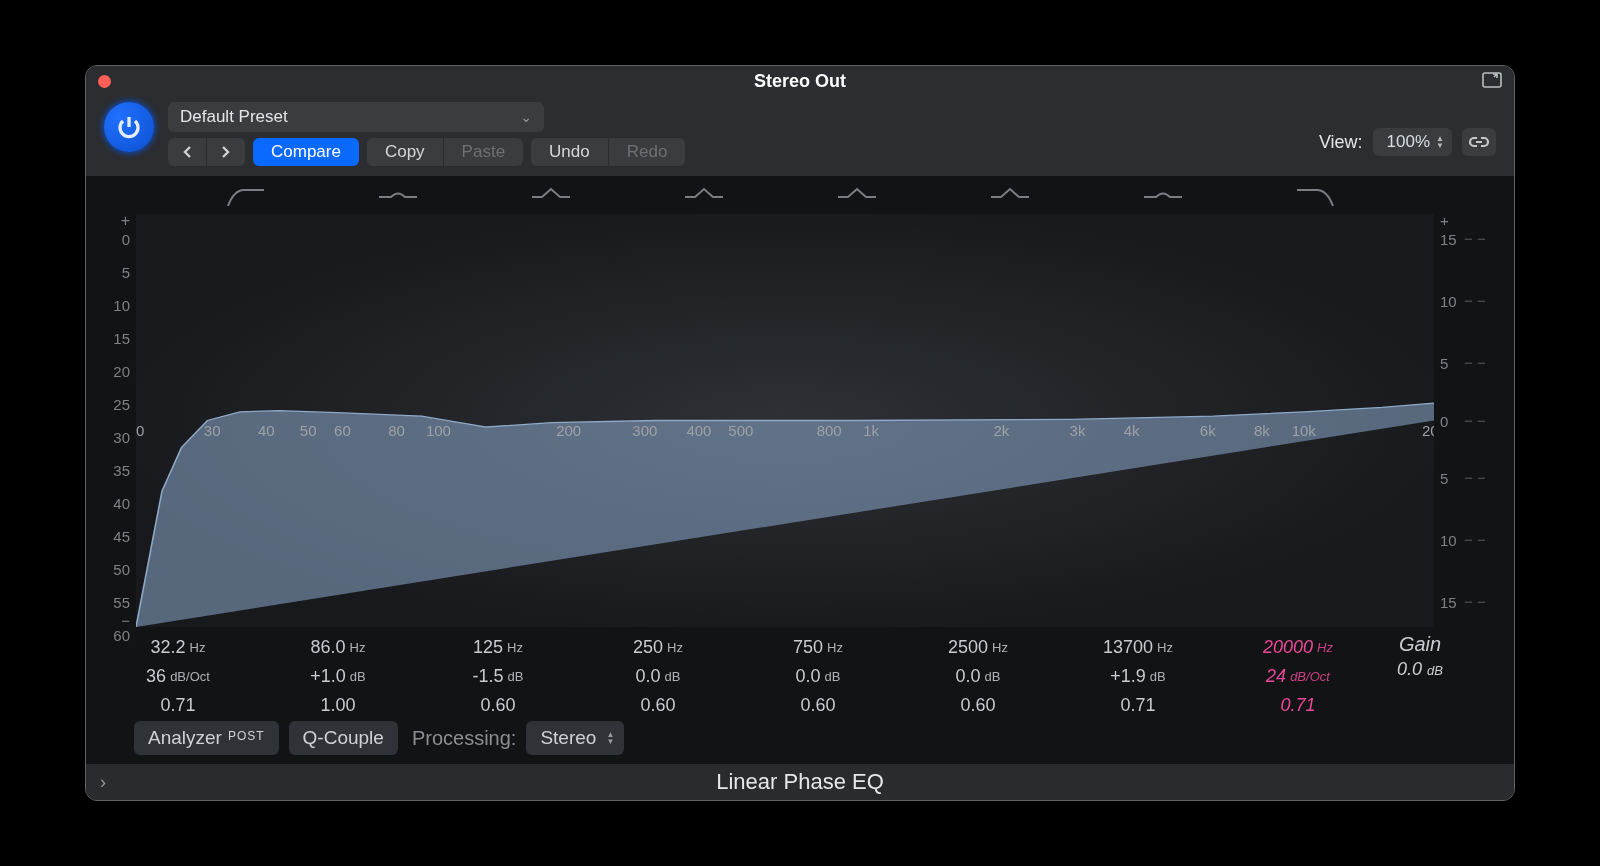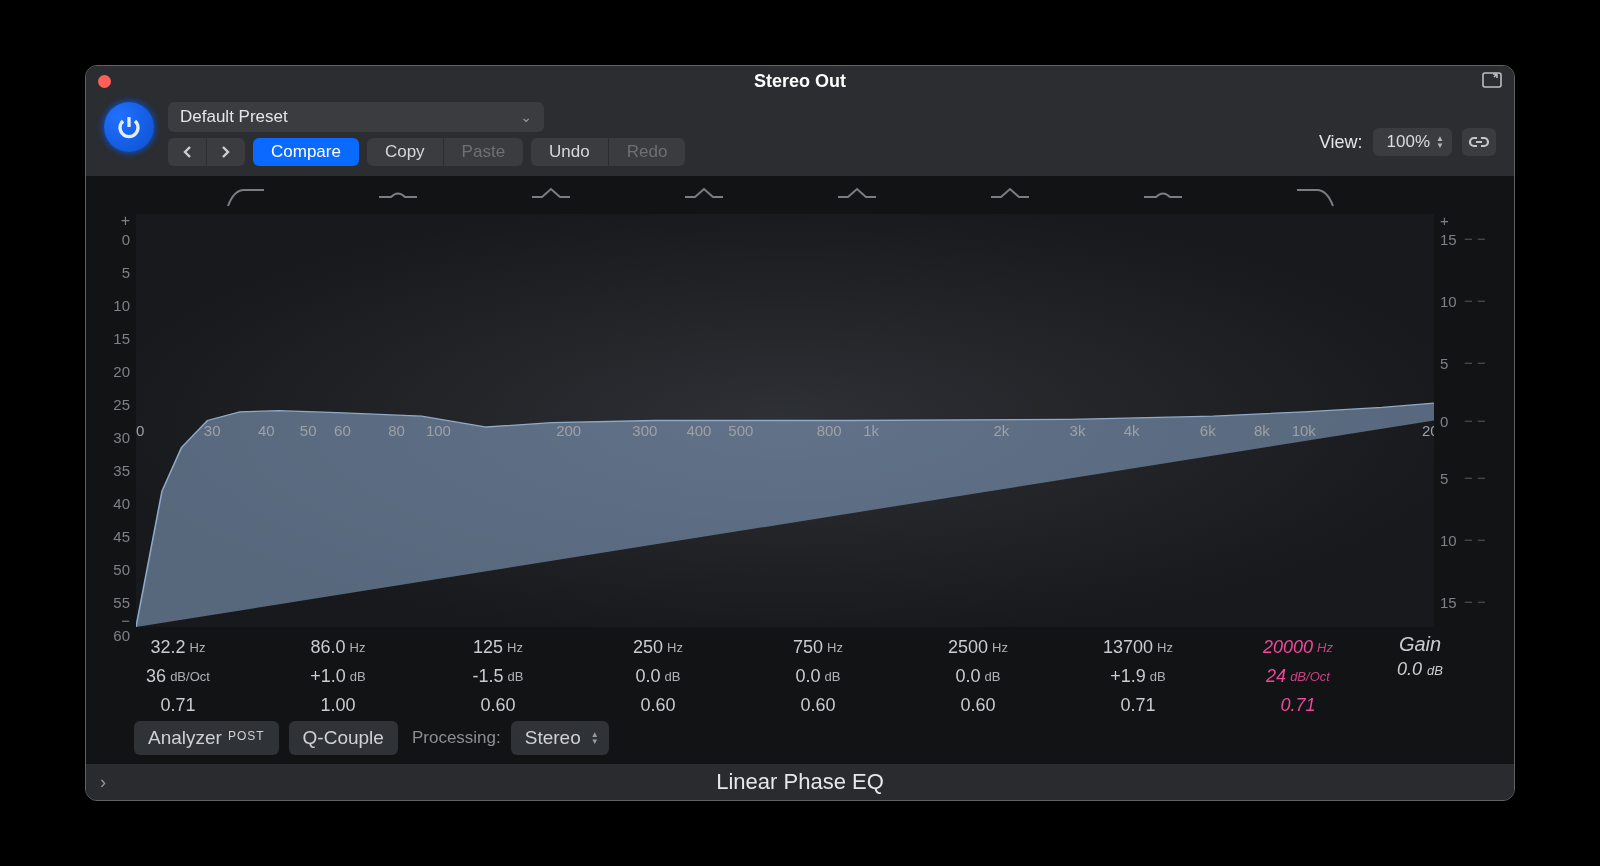--- a/index.html
+++ b/index.html
@@ -220,21 +220,21 @@
   height:34px;
   background:#2f3236;
   border-radius:6px;
   display:flex; align-items:center;
   padding:0 14px;
   font-size:19px;
   color:#cfd1d4;
   gap:6px;
 }
 .pill .sup { font-size:12px; letter-spacing:1px; transform:translateY(-2px);}
-.proc-label { font-size:17px; color:#8c8e92; margin-left:4px; }
+.proc-label { font-size:20px; color:#8c8e92; margin-left:4px; }
 .proc-select {
   height:34px;
   background:#2f3236;
   border-radius:6px;
   display:flex; align-items:center;
   padding:0 10px 0 14px;
   font-size:19px;
   color:#cfd1d4;
   gap:10px;
 }

